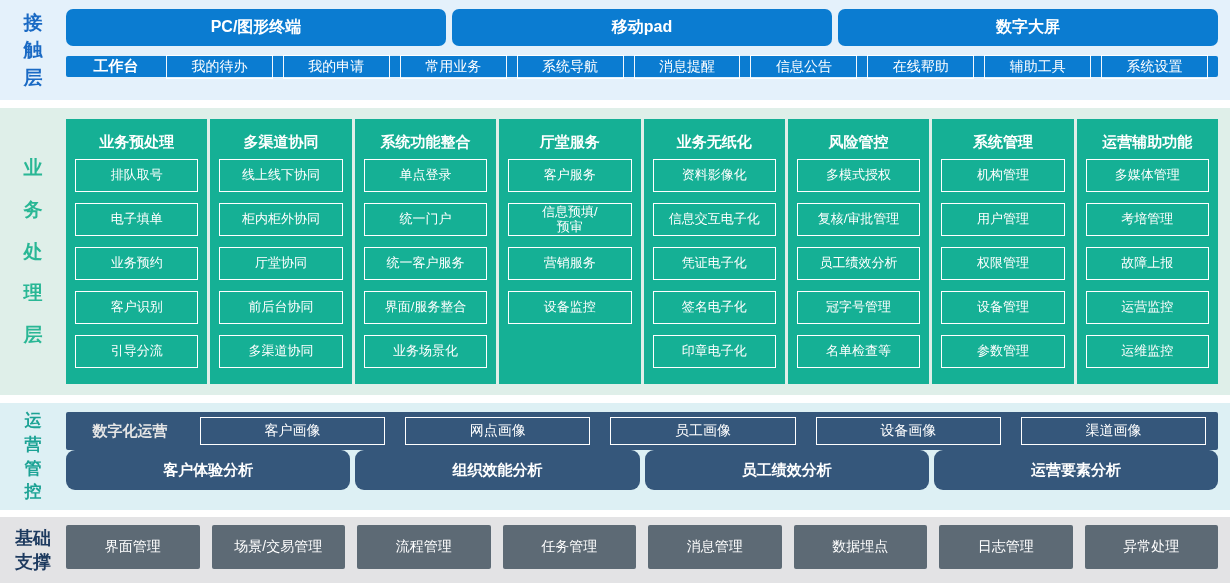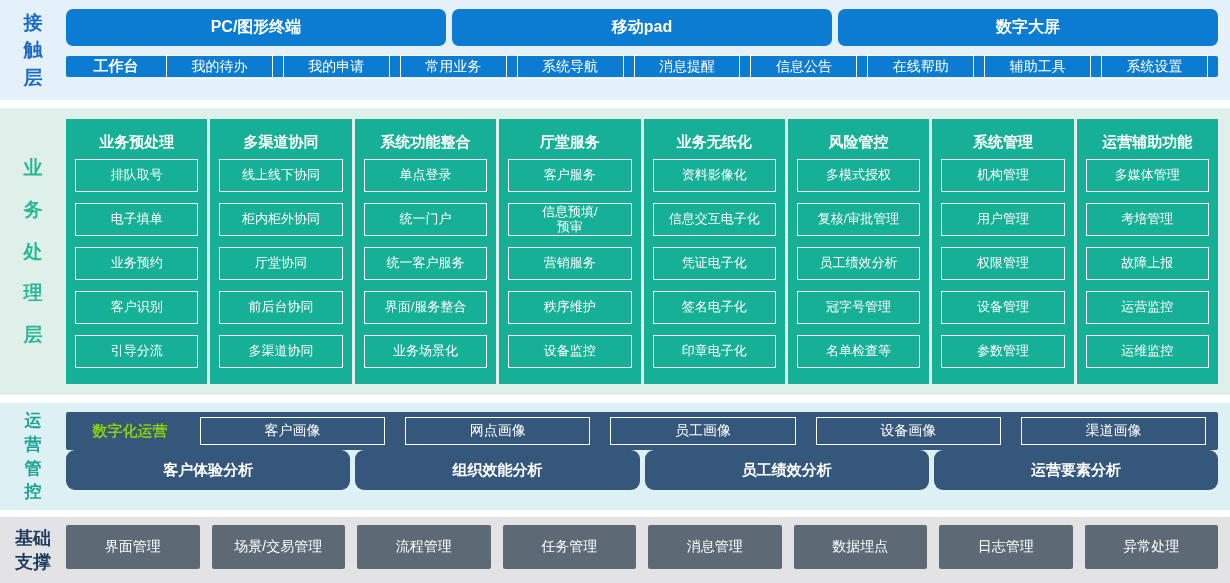--- a/index.html
+++ b/index.html
@@ -44,21 +44,21 @@
                height:30px; line-height:30px; white-space:nowrap; }
   .col-items { display:flex; flex-direction:column; gap:11px; margin-top:2px; }
   .col-item { height:33px; border:1px solid #fff; color:#fff; font-size:13px; box-sizing:border-box;
               display:flex; align-items:center; justify-content:center; text-align:center;
               white-space:pre-line; line-height:1.15; }
 
   
   .layer-ops .content-col { padding-top:9px; }
   .digital-bar { height:38px; background:var(--slate,#35577b); border-radius:2px;
                  display:flex; align-items:center; padding:0 12px; gap:18px; box-sizing:border-box; }
-  .digital-label { color:#84cc16; font-weight:bold; font-size:15px; width:104px; flex:none; text-align:center; }
+  .digital-label { color:#e5e5e5; font-weight:bold; font-size:15px; width:104px; flex:none; text-align:center; }
   .digital-items { flex:1; display:flex; gap:20px;border-radius:14px; }
   .digital-item { flex:1; height:26px; border:1px solid #fff; color:#fff; font-size:14px;
                   display:flex; align-items:center; justify-content:center; }
   .analysis-row { margin-top:0; display:flex; gap:5px; }
   .analysis-btn { flex:1; height:40px; background:var(--slate,#35577b); border-radius:9px;
                   color:#fff; font-weight:bold; font-size:15px;
                   display:flex; align-items:center; justify-content:center; }
 
   
   .layer-foundation .content-col { padding-top:8px; }
@@ -156,21 +156,20 @@
         </div>
 
         <div class="biz-col">
           <div class="col-title">厅堂服务</div>
           <div class="col-items">
 
           <div class="col-item">客户服务</div>
               <div class="col-item">信息预填/
 预审</div>
               <div class="col-item">营销服务</div>
-              <div class="col-item">秩序维护</div>
               <div class="col-item">设备监控</div>
             </div>
         </div>
 
         <div class="biz-col">
           <div class="col-title">业务无纸化</div>
           <div class="col-items">
 
           <div class="col-item">资料影像化</div>
               <div class="col-item">信息交互电子化</div>

